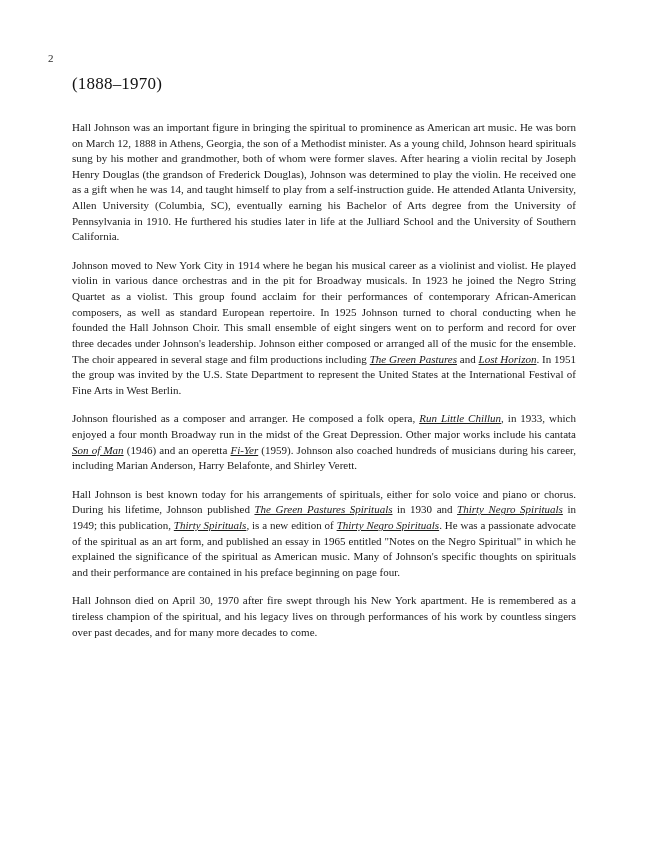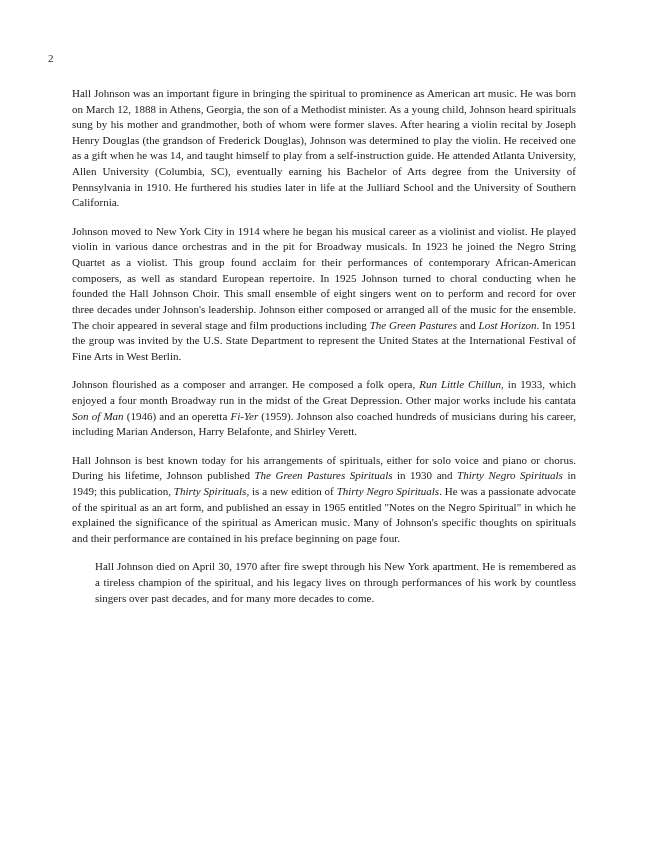--- a/index.html
+++ b/index.html
@@ -56,36 +56,37 @@
   }
   .body-text p {
     font-size: 11px;
     line-height: 1.42;
     text-align: justify;
     margin: 0 0 13px 0;
     color: #1a1a1a;
   }
   .body-text p:last-child {
     margin-bottom: 0;
-    margin-left: 23px;
   }
   em {
     font-style: italic;
+    text-decoration: underline;
   }
 </style>
 </head>
 <body>
 
 <div class="page">
 
   <div class="page-number">2</div>
 
   <div class="content">
 
 
+    <div class="subtitle">(1888–1970)</div>
 
     <div class="body-text">
         <p>Hall Johnson was an important figure in bringing the spiritual to prominence as American art music. He was born on March 12, 1888 in Athens, Georgia, the son of a Methodist minister. As a young child, Johnson heard spirituals sung by his mother and grandmother, both of whom were former slaves. After hearing a violin recital by Joseph Henry Douglas (the grandson of Frederick Douglas), Johnson was determined to play the violin. He received one as a gift when he was 14, and taught himself to play from a self-instruction guide. He attended Atlanta University, Allen University (Columbia, SC), eventually earning his Bachelor of Arts degree from the University of Pennsylvania in 1910. He furthered his studies later in life at the Julliard School and the University of Southern California.</p>
         <p>Johnson moved to New York City in 1914 where he began his musical career as a violinist and violist. He played violin in various dance orchestras and in the pit for Broadway musicals. In 1923 he joined the Negro String Quartet as a violist. This group found acclaim for their performances of contemporary African-American composers, as well as standard European repertoire. In 1925 Johnson turned to choral conducting when he founded the Hall Johnson Choir. This small ensemble of eight singers went on to perform and record for over three decades under Johnson's leadership. Johnson either composed or arranged all of the music for the ensemble. The choir appeared in several stage and film productions including <em>The Green Pastures</em> and <em>Lost Horizon</em>. In 1951 the group was invited by the U.S. State Department to represent the United States at the International Festival of Fine Arts in West Berlin.</p>
         <p>Johnson flourished as a composer and arranger. He composed a folk opera, <em>Run Little Chillun</em>, in 1933, which enjoyed a four month Broadway run in the midst of the Great Depression. Other major works include his cantata <em>Son of Man</em> (1946) and an operetta <em>Fi-Yer</em> (1959). Johnson also coached hundreds of musicians during his career, including Marian Anderson, Harry Belafonte, and Shirley Verett.</p>
         <p>Hall Johnson is best known today for his arrangements of spirituals, either for solo voice and piano or chorus. During his lifetime, Johnson published <em>The Green Pastures Spirituals</em> in 1930 and <em>Thirty Negro Spirituals</em> in 1949; this publication, <em>Thirty Spirituals</em>, is a new edition of <em>Thirty Negro Spirituals</em>. He was a passionate advocate of the spiritual as an art form, and published an essay in 1965 entitled "Notes on the Negro Spiritual" in which he explained the significance of the spiritual as American music. Many of Johnson's specific thoughts on spirituals and their performance are contained in his preface beginning on page four.</p>
         <p>Hall Johnson died on April 30, 1970 after fire swept through his New York apartment. He is remembered as a tireless champion of the spiritual, and his legacy lives on through performances of his work by countless singers over past decades, and for many more decades to come.</p>
       </div>
 
   </div>

